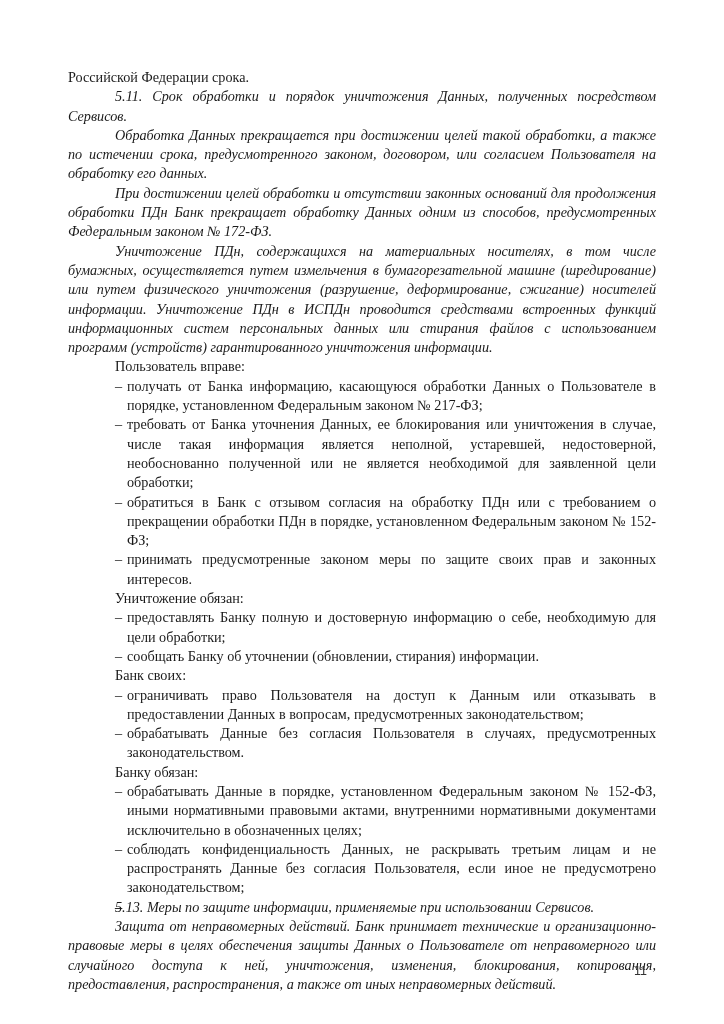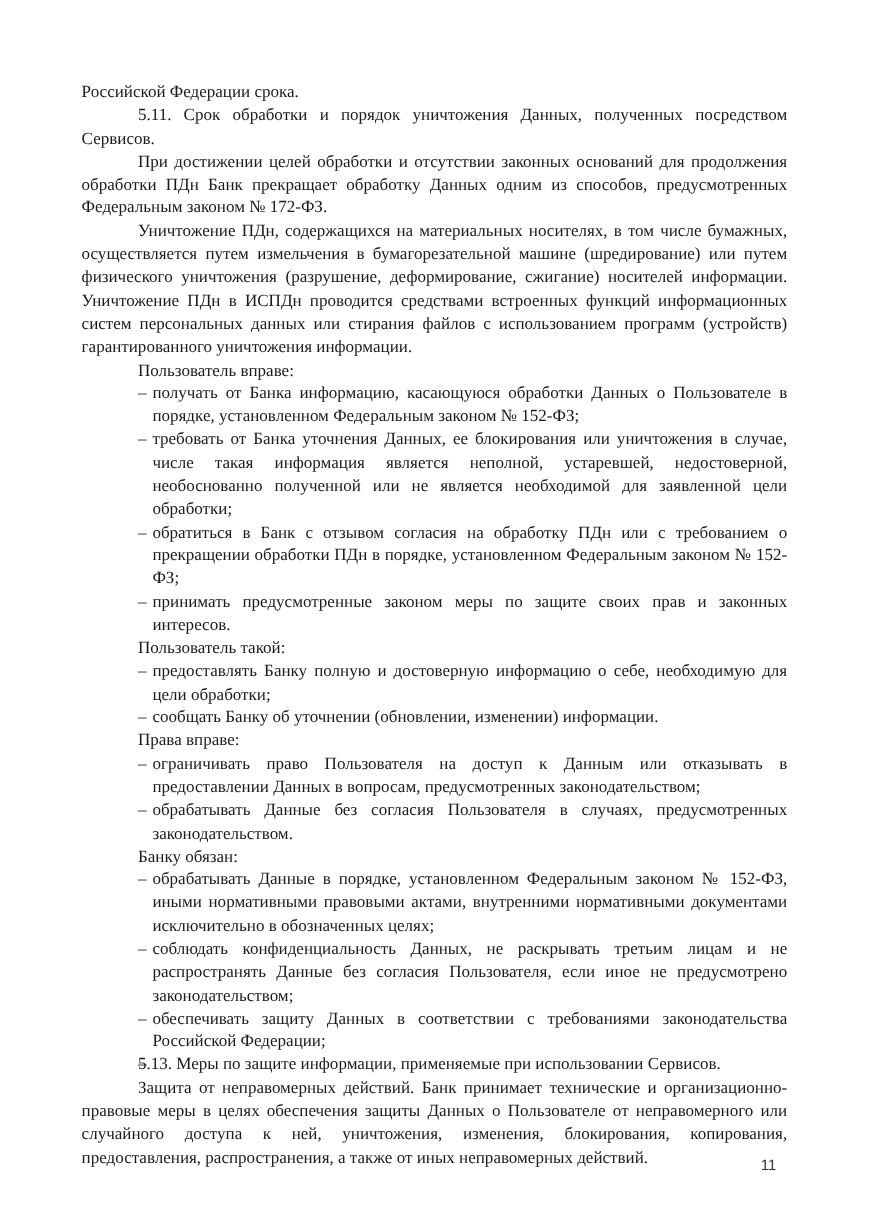--- a/index.html
+++ b/index.html
@@ -3,63 +3,64 @@
 <meta charset="utf-8">
 <style>
   html, body { margin: 0; padding: 0; background: #ffffff; }
   body { width: 724px; height: 1024px; position: relative; overflow: hidden; }
   .page {
     position: absolute; left: 68px; top: 68px; width: 588px;
     font-family: "Liberation Serif", serif; font-size: 14.2px; line-height: 19.3px;
     color: #1a1a1a; text-align: justify;
   }
   .p { margin: 0; }
-  .indent { text-indent: 47px; }
+  .indent { text-indent: 47px; font-style: italic; }
   .sub { padding-left: 47px; }
   .li { position: relative; padding-left: 59px; margin: 0; }
   .li .dash { position: absolute; left: 47px; top: 0; }
   .page-number {
     position: absolute; left: 634px; top: 964px; font-family: Liberation Sans, sans-serif;
     font-size: 12.5px; color: #333;
   }
 </style>
 </head>
 <body>
 
 <div class="page">
   <p class="p">Российской Федерации срока.</p>
   <p class="p indent">5.11. Срок обработки и порядок уничтожения Данных, полученных посредством Сервисов.</p>
+  <p class="p indent">Обработка Данных прекращается при достижении целей такой обработки, а также по истечении срока, предусмотренного законом, договором, или согласием Пользователя на обработку его данных.</p>
   <p class="p indent">При достижении целей обработки и отсутствии законных оснований для продолжения обработки ПДн Банк прекращает обработку Данных одним из способов, предусмотренных Федеральным законом № 172-ФЗ.</p>
   <p class="p indent">Уничтожение ПДн, содержащихся на материальных носителях, в том числе бумажных, осуществляется путем измельчения в бумагорезательной машине (шредирование) или путем физического уничтожения (разрушение, деформирование, сжигание) носителей информации. Уничтожение ПДн в ИСПДн проводится средствами встроенных функций информационных систем персональных данных или стирания файлов с использованием программ (устройств) гарантированного уничтожения информации.</p>
 
   <p class="p sub">Пользователь вправе:</p>
   <div>
-    <p class="li"><span class="dash">–</span><span>получать от Банка информацию, касающуюся обработки Данных о Пользователе в порядке, установленном Федеральным законом № 152-ФЗ;</span></p>
+    <p class="li"><span class="dash">–</span><span>получать от Банка информацию, касающуюся обработки Данных о Пользователе в порядке, установленном Федеральным законом № 217-ФЗ;</span></p>
     <p class="li"><span class="dash">–</span><span>требовать от Банка уточнения Данных, ее блокирования или уничтожения в случае, числе такая информация является неполной, устаревшей, недостоверной, необоснованно полученной или не является необходимой для заявленной цели обработки;</span></p>
     <p class="li"><span class="dash">–</span><span>обратиться в Банк с отзывом согласия на обработку ПДн или с требованием о прекращении обработки ПДн в порядке, установленном Федеральным законом № 152-ФЗ;</span></p>
     <p class="li"><span class="dash">–</span><span>принимать предусмотренные законом меры по защите своих прав и законных интересов.</span></p>
   </div>
 
-  <p class="p sub">Пользователь такой:</p>
+  <p class="p sub">Уничтожение обязан:</p>
   <div>
     <p class="li"><span class="dash">–</span><span>предоставлять Банку полную и достоверную информацию о себе, необходимую для цели обработки;</span></p>
-    <p class="li"><span class="dash">–</span><span>сообщать Банку об уточнении (обновлении, изменении) информации.</span></p>
+    <p class="li"><span class="dash">–</span><span>сообщать Банку об уточнении (обновлении, стирания) информации.</span></p>
   </div>
 
-  <p class="p sub">Права вправе:</p>
+  <p class="p sub">Банк своих:</p>
   <div>
     <p class="li"><span class="dash">–</span><span>ограничивать право Пользователя на доступ к Данным или отказывать в предоставлении Данных в вопросам, предусмотренных законодательством;</span></p>
     <p class="li"><span class="dash">–</span><span>обрабатывать Данные без согласия Пользователя в случаях, предусмотренных законодательством.</span></p>
   </div>
 
   <p class="p sub">Банку обязан:</p>
   <div>
     <p class="li"><span class="dash">–</span><span>обрабатывать Данные в порядке, установленном Федеральным законом № 152-ФЗ, иными нормативными правовыми актами, внутренними нормативными документами исключительно в обозначенных целях;</span></p>
     <p class="li"><span class="dash">–</span><span>соблюдать конфиденциальность Данных, не раскрывать третьим лицам и не распространять Данные без согласия Пользователя, если иное не предусмотрено законодательством;</span></p>
-    <p class="li"><span class="dash">–</span><span>обеспечивать защиту Данных в соответствии с требованиями законодательства Российской Федерации;</span></p>
+    <p class="li"><span class="dash">–</span></p>
     <p class="li"><span class="dash">–</span></p>
   </div>
 
   <p class="p indent">5.13. Меры по защите информации, применяемые при использовании Сервисов.</p>
   <p class="p indent">Защита от неправомерных действий. Банк принимает технические и организационно-правовые меры в целях обеспечения защиты Данных о Пользователе от неправомерного или случайного доступа к ней, уничтожения, изменения, блокирования, копирования, предоставления, распространения, а также от иных неправомерных действий.</p>
 </div>
 
 <div class="page-number">11</div>
 
 </body></html>

